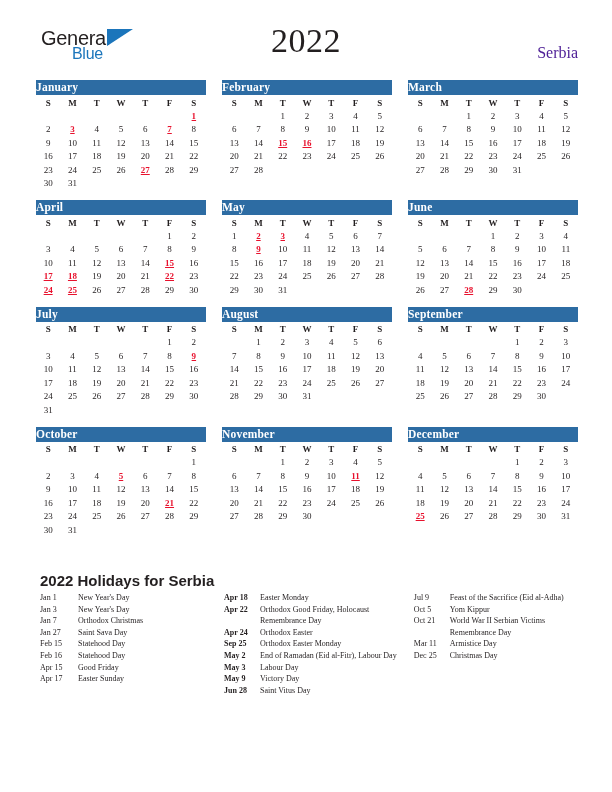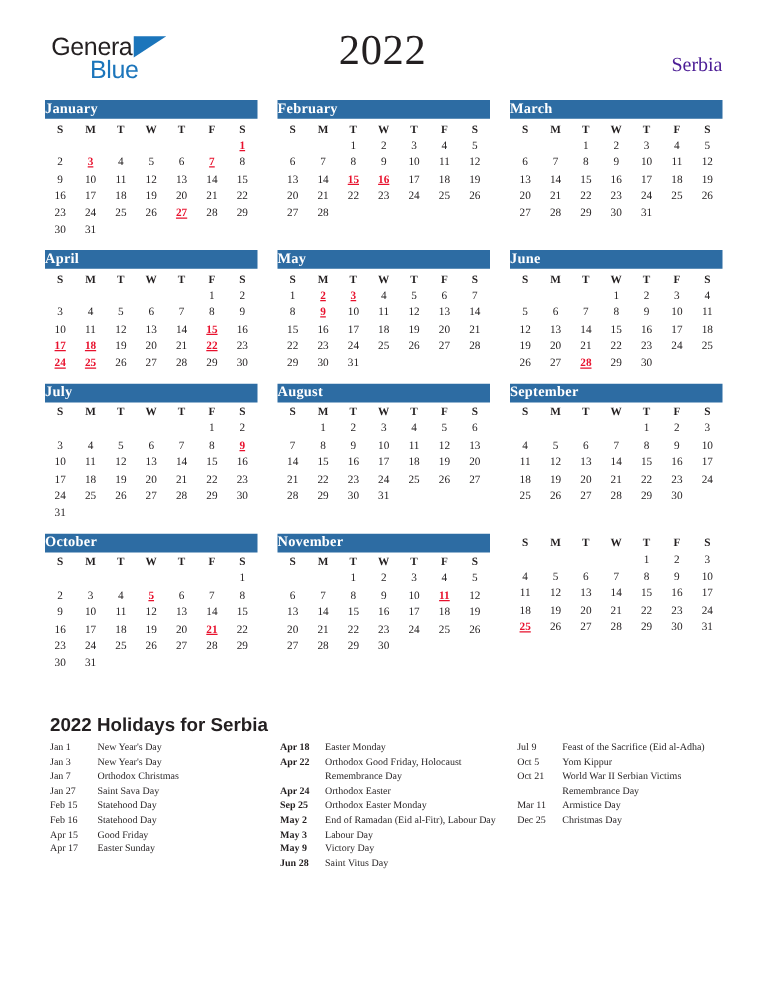--- a/index.html
+++ b/index.html
@@ -38,21 +38,21 @@
     font-size: 20px;
     letter-spacing: -0.3px;
     color: #231f20;
     text-align: right;
   }
   .logo-blue {
     position: absolute;
     left: 31px;
     top: 18px;
     font-family: "Liberation Sans", sans-serif;
-    font-size: 20px;
+    font-size: 16px;
     letter-spacing: -0.3px;
     color: #1b75bb;
   }
   .logo-tri {
     position: absolute;
     left: 66px;
     top: 2px;
     width: 0;
     height: 0;
     border-left: 26px solid #1b75bb;
@@ -908,20 +908,21 @@
             <td>29</td>
             <td>30</td>
             <td class="empty">&nbsp;</td>
             <td class="empty">&nbsp;</td>
             <td class="empty">&nbsp;</td>
           </tr>
         </tbody>
       </table>
     </div>
     <div class="month">
+      <div class="month-name">December</div>
       <table class="month-table">
         <thead>
           <tr>
             <th>S</th>
             <th>M</th>
             <th>T</th>
             <th>W</th>
             <th>T</th>
             <th>F</th>
             <th>S</th>

